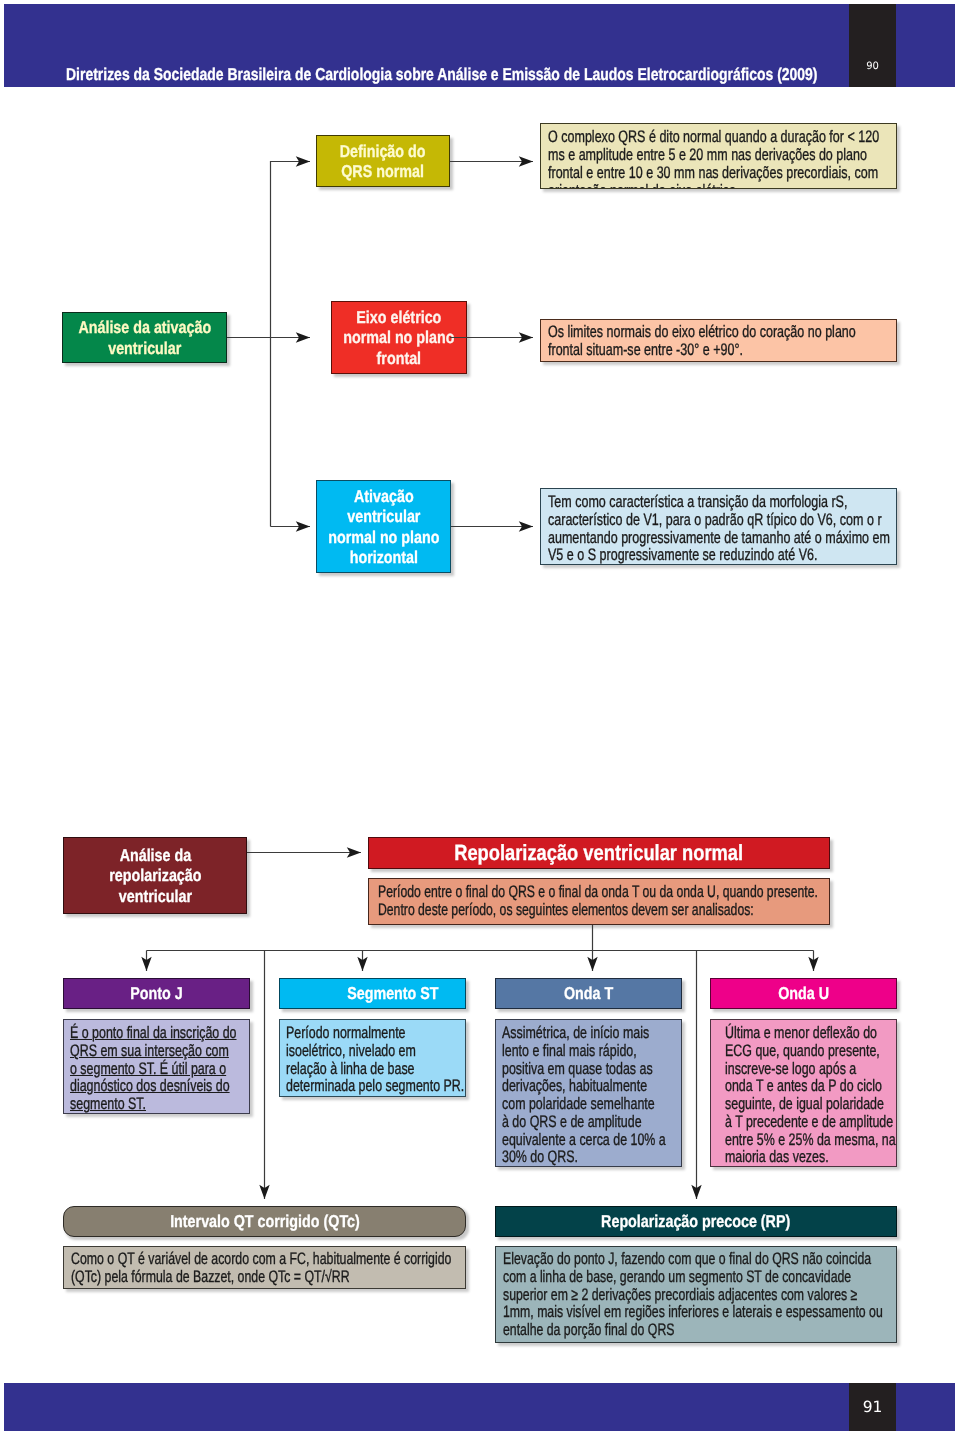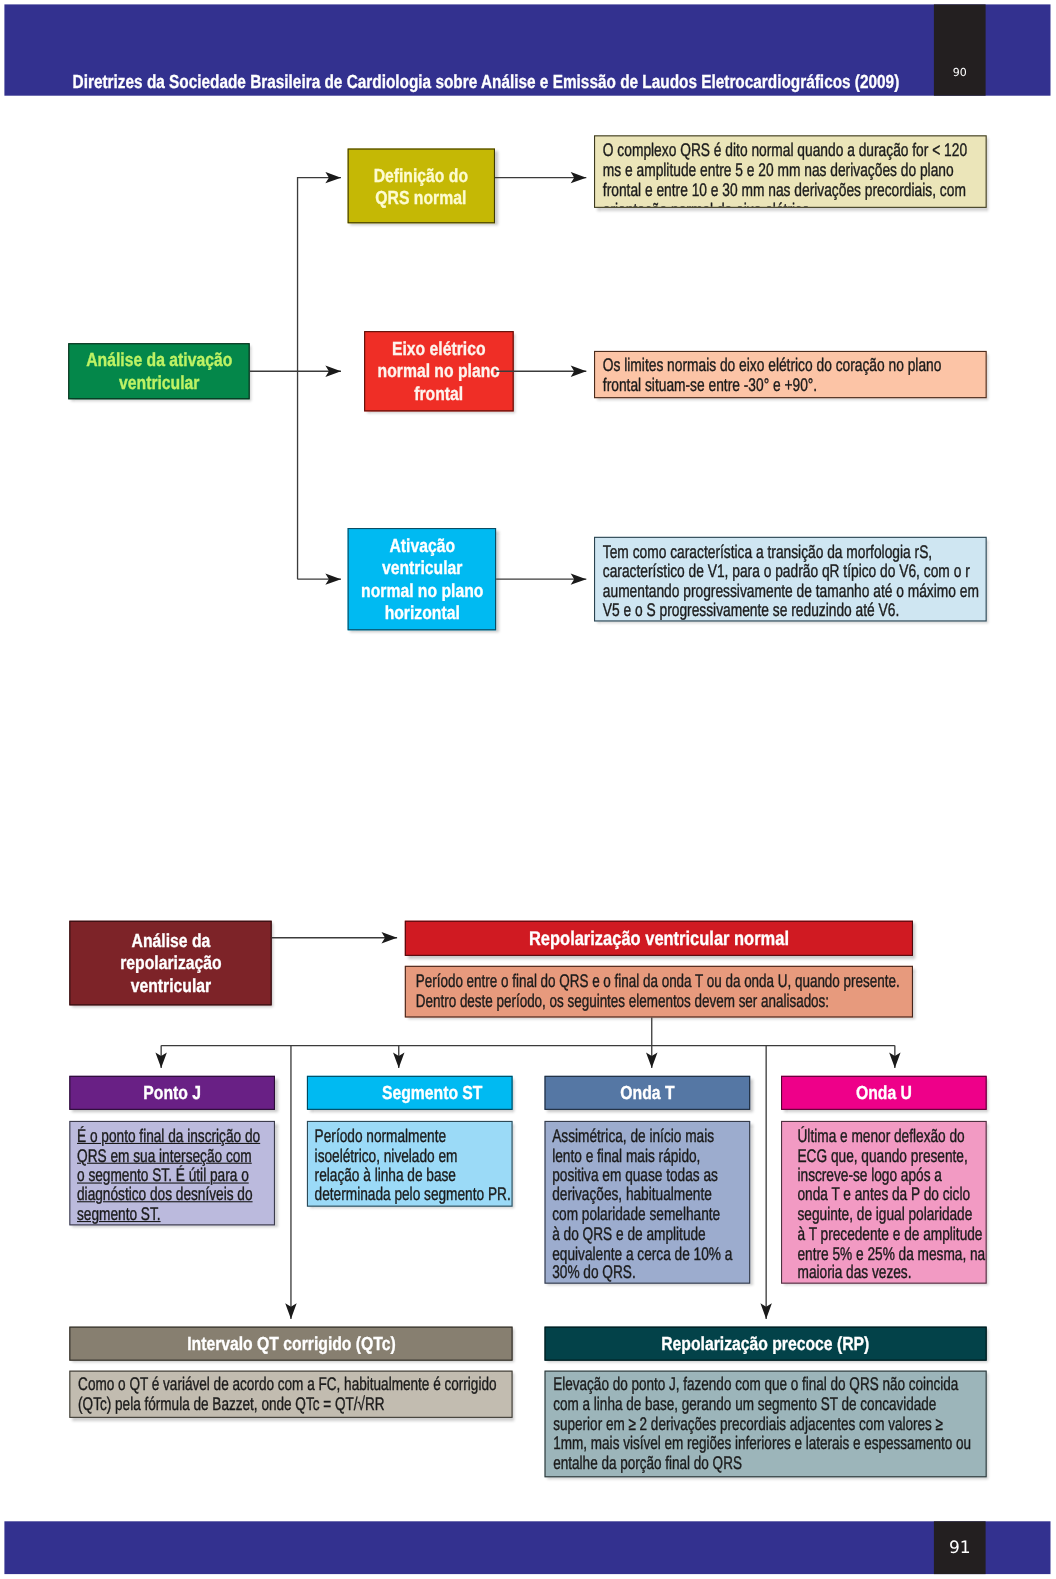--- a/index.html
+++ b/index.html
@@ -25,52 +25,52 @@
 .hbox{border:1.3px solid #1a1a1a;box-shadow:2.5px 2.5px 2.5px rgba(0,0,0,0.22);
   color:#fff;font-weight:bold;display:flex;align-items:center;justify-content:center;}
 .hbox .sc{display:block;text-align:center;line-height:20.4px;white-space:nowrap;
   transform:scaleX(0.832);-webkit-text-stroke:0.3px currentColor;}
 .tbox{border:1.3px solid #262019;box-shadow:2.5px 2.5px 2.5px rgba(0,0,0,0.20);
   color:#1b1b1b;overflow:hidden;}
 .tbox .sc{display:block;line-height:17.75px;transform-origin:left top;white-space:nowrap;
   -webkit-text-stroke:0.35px currentColor;}
 
 
-#qrs-box{left:316px;top:135px;width:134px;height:68px;background:#c5b805;color:#fdfbd0;font-size:17.2px;}
+#qrs-box{left:316px;top:135px;width:134px;height:52px;background:#c5b805;color:#fdfbd0;font-size:17.2px;}
 #qrs-text{left:540px;top:123px;width:357px;height:66px;background:#ebe5b9;padding:4.3px 0 0 7px;font-size:16.6px;}
 #qrs-text .sc{width:455px;transform:scaleX(0.755);}
 
 
-#ativ-sec{left:62px;top:312px;width:165px;height:51px;background:#04874a;color:#bef264;font-size:17.2px;}
+#ativ-sec{left:62px;top:312px;width:165px;height:51px;background:#04874a;color:#fef9c3;font-size:17.2px;}
 #eixo-box{left:315px;top:301px;width:136px;height:73px;background:#ef2e26;color:#fdf4ee;font-size:17.2px;}
 #eixo-text{left:540px;top:319px;width:357px;height:43px;background:#fcc4a6;padding:3px 0 0 7px;font-size:16.6px;}
 #eixo-text .sc{width:455px;transform:scaleX(0.755);}
 #horiz-box{left:316px;top:480px;width:135px;height:93px;background:#00baf2;color:#fff;font-size:17.2px;}
 #horiz-text{left:540px;top:488px;width:357px;height:77px;background:#cfe6f2;padding:4px 0 0 7px;font-size:16.6px;}
 #horiz-text .sc{width:455px;transform:scaleX(0.755);}
 
 
 #repol-sec{left:63px;top:837px;width:184px;height:77px;background:#7d2328;color:#fff;font-size:17.2px;}
-#repol-hdr{left:368px;top:837px;width:462px;height:32px;background:#d01a22;color:#fff;font-size:18px;}
+#repol-hdr{left:368px;top:837px;width:462px;height:32px;background:#d01a22;color:#fff;font-size:22px;}
 #repol-intro{left:368px;top:878px;width:462px;height:47px;background:#e79a7d;padding:4px 0 0 9px;font-size:16.6px;}
 #repol-intro .sc{width:600px;transform:scaleX(0.7365);}
 
 .col-hdr{height:31px;font-size:17.2px;color:#fff;}
 .col-body{font-size:16.6px;padding:4px 0 0 6px;}
 .col-body .sc{width:226px;transform:scaleX(0.749);}
 #col0-hdr{left:63px;top:978px;width:187px;background:#692085;}
 #col0-body{left:63px;top:1019px;width:187px;height:95px;background:#bbbadd;text-decoration:underline;}
 #col1-hdr{left:279px;top:978px;width:187px;background:#00baf2;}
 #col1-body{left:279px;top:1019px;width:187px;height:78px;background:#9bdaf7;}
 #col2-hdr{left:495px;top:978px;width:187px;background:#5577a4;}
 #col2-body{left:495px;top:1019px;width:187px;height:148px;background:#9cacce;}
 #col3-hdr{left:710px;top:978px;width:187px;background:#ee0089;}
 #col3-body{left:710px;top:1019px;width:187px;height:148px;background:#f29ac3;}
 
-#qtc-hdr{left:63px;top:1206px;width:403px;height:31px;background:#877f70;color:#fff;font-size:17.2px;}
+#qtc-hdr{left:63px;top:1206px;width:403px;height:31px;background:#877f70;color:#fff;font-size:17.2px;border-radius:11px;}
 #qtc-body{left:63px;top:1246px;width:403px;height:43px;background:#c2bcb0;padding:3px 0 0 7px;font-size:16.6px;}
 #qtc-body .sc{width:525px;transform:scaleX(0.7435);}
 #rp-hdr{left:495px;top:1206px;width:402px;height:31px;background:#034249;color:#fff;font-size:17.2px;}
 #rp-body{left:495px;top:1246px;width:402px;height:97px;background:#9cb5ba;padding:3px 0 0 7px;font-size:16.6px;}
 #rp-body .sc{width:524px;transform:scaleX(0.7405);}
 
 
 #qrs-box{border-color:#3f3a04;}
 #qrs-text{border-color:#3c3a21;}
 #ativ-sec{border-color:#0b2c1c;}

